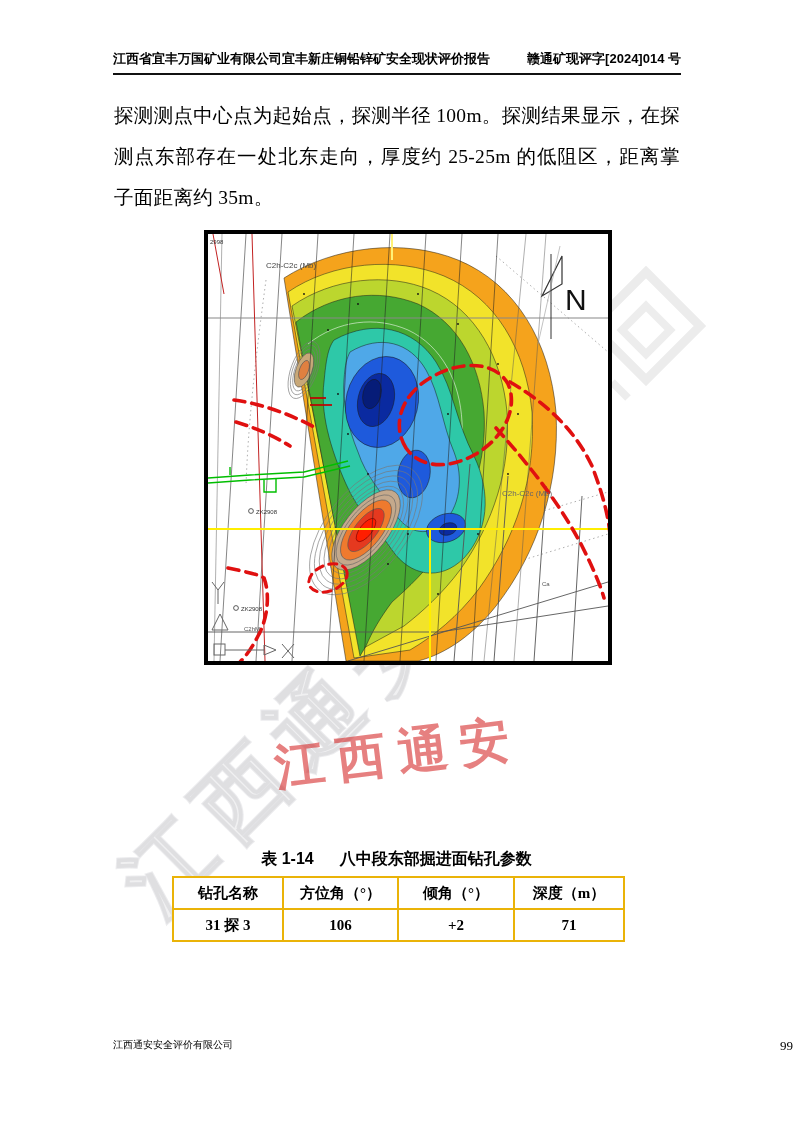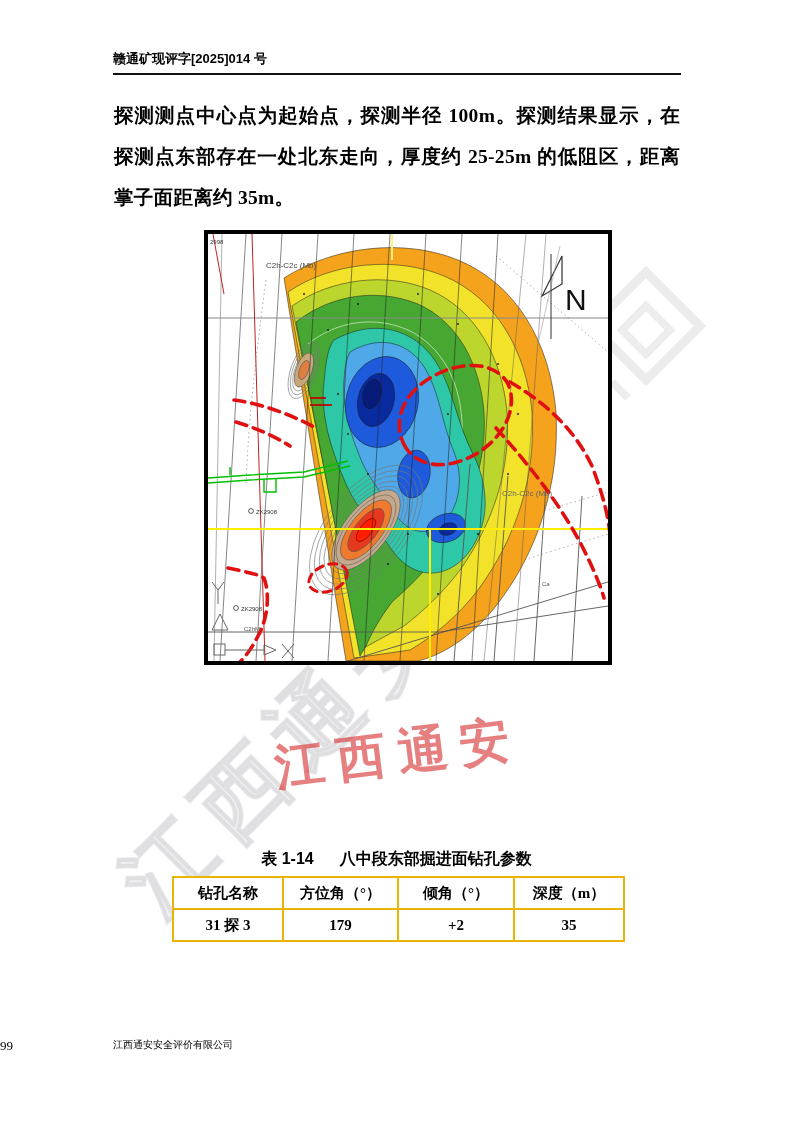--- a/index.html
+++ b/index.html
@@ -4,34 +4,34 @@
 <style>
   html,body{margin:0;padding:0;background:#fff;}
   .page{position:relative;width:793px;height:1122px;background:#fff;overflow:hidden;
         font-family:"Liberation Serif","DejaVu Serif",serif;color:#000;}
   .header{position:absolute;left:113px;right:112px;top:50px;display:flex;
           justify-content:space-between;align-items:flex-end;
           font-family:"Liberation Sans","DejaVu Sans",sans-serif;
           font-weight:bold;font-size:13px;padding-bottom:5px;border-bottom:2px solid #111;}
   .para{position:absolute;left:114px;right:113px;font-size:19.5px;line-height:41px;
         text-align:justify;letter-spacing:.3px;z-index:2;}
-  #p1{top:95px;font-weight:bold;}
+  #p1{top:95px;}
   #p2{top:681px;text-indent:40px;}
   .figure{position:absolute;left:204px;top:230px;width:400px;height:427px;
           border:4px solid #000;background:#84cc16;z-index:2;}
   .table-title{position:absolute;left:0;right:0;top:849px;text-align:center;
           font-family:"Liberation Sans","DejaVu Sans",sans-serif;
           font-weight:bold;font-size:16px;z-index:2;}
   .table-title .gap{display:inline-block;width:26px;}
   table.params{position:absolute;left:172px;top:876px;border-collapse:collapse;
           table-layout:fixed;font-size:15px;z-index:2;background:#fff;}
   table.params th,table.params td{border:2px solid #eab308;height:30px;text-align:center;
           font-weight:bold;padding:0 2px;}
   .footer-company{position:absolute;left:113px;top:1038px;font-size:10px;z-index:2;}
-  .footer-page{position:absolute;left:0;right:0;top:1038px;text-align:left;font-size:13px;z-index:2;}
+  .footer-page{position:absolute;left:0;right:0;top:1038px;text-align:right;font-size:13px;z-index:2;}
   .wm-red{position:absolute;left:274px;top:720px;font-size:50px;font-weight:bold;
           font-family:"Liberation Sans","DejaVu Sans",sans-serif;
           color:rgba(213,43,43,.60);letter-spacing:12px;transform:rotate(-7deg);
           z-index:5;pointer-events:none;white-space:nowrap;}
   .wm-gray{position:absolute;left:96px;top:856px;font-size:88px;font-weight:bold;
           font-family:"Liberation Sans","DejaVu Sans",sans-serif;
           color:rgba(110,110,120,.10);-webkit-text-stroke:2px rgba(110,110,120,.13);
           letter-spacing:16px;transform:rotate(-45deg);transform-origin:0 0;
           z-index:1;pointer-events:none;white-space:nowrap;}
   .wm-diamond{position:absolute;left:586px;top:266px;z-index:1;pointer-events:none;}
@@ -43,21 +43,22 @@
 <div class="page">
 
   <div class="wm-gray">江西通安</div>
   <svg class="wm-diamond" width="120" height="150" viewBox="0 0 120 150">
     <path d="M60,6 L114,60 L60,114 L6,60 Z" fill="none" stroke="rgba(0,0,0,0.075)" stroke-width="9"></path>
     <path d="M60,40 L84,64 L60,88 L36,64 Z" fill="none" stroke="rgba(0,0,0,0.07)" stroke-width="8"></path>
     <path d="M26,116 L42,132" stroke="rgba(0,0,0,0.07)" stroke-width="8" fill="none"></path>
   </svg>
 
   <div class="header">
-    <span>赣通矿现评字[2025]014 号</span>
+    <span>江西省宜丰万国矿业有限公司宜丰新庄铜铅锌矿安全现状评价报告</span>
+    <span>赣通矿现评字[2024]014 号</span>
   </div>
 
   <div class="para" id="p1">探测测点中心点为起始点，探测半径 100m。探测结果显示，在探测点东部存在一处北东走向，厚度约 25-25m 的低阻区，距离掌子面距离约 35m。</div>
 
   <div class="figure">
     <svg width="400" height="427" viewBox="0 0 400 427">
       <rect x="0" y="0" width="400" height="427" fill="#fff"></rect>
 
       <g stroke="#999" stroke-width="0.8" stroke-dasharray="1.5 3" fill="none">
         <path d="M58,46 C48,120 40,190 38,252"></path>
@@ -227,23 +228,23 @@
       </colgroup>
     <tbody>
         <tr>
       <th>钻孔名称</th>
       <th>方位角（°）</th>
       <th>倾角（°）</th>
       <th>深度（m）</th>
     </tr>
     <tr>
       <td>31 探 3</td>
-      <td>179</td>
+      <td>106</td>
       <td>+2</td>
-      <td>35</td>
+      <td>71</td>
     </tr>
   </tbody>
     </table>
 
   <div class="footer-company">江西通安安全评价有限公司</div>
   <div class="footer-page">99</div>
 
 </div>
 
 </body></html>

